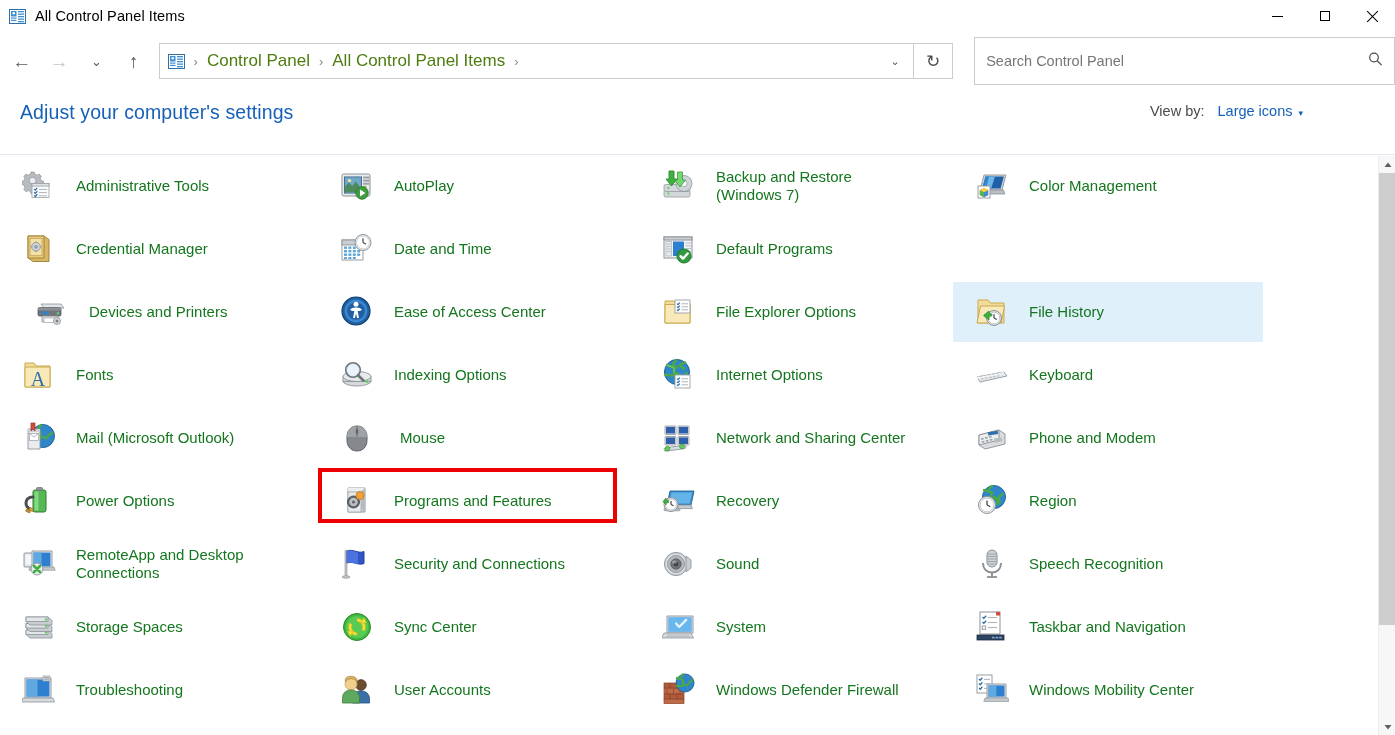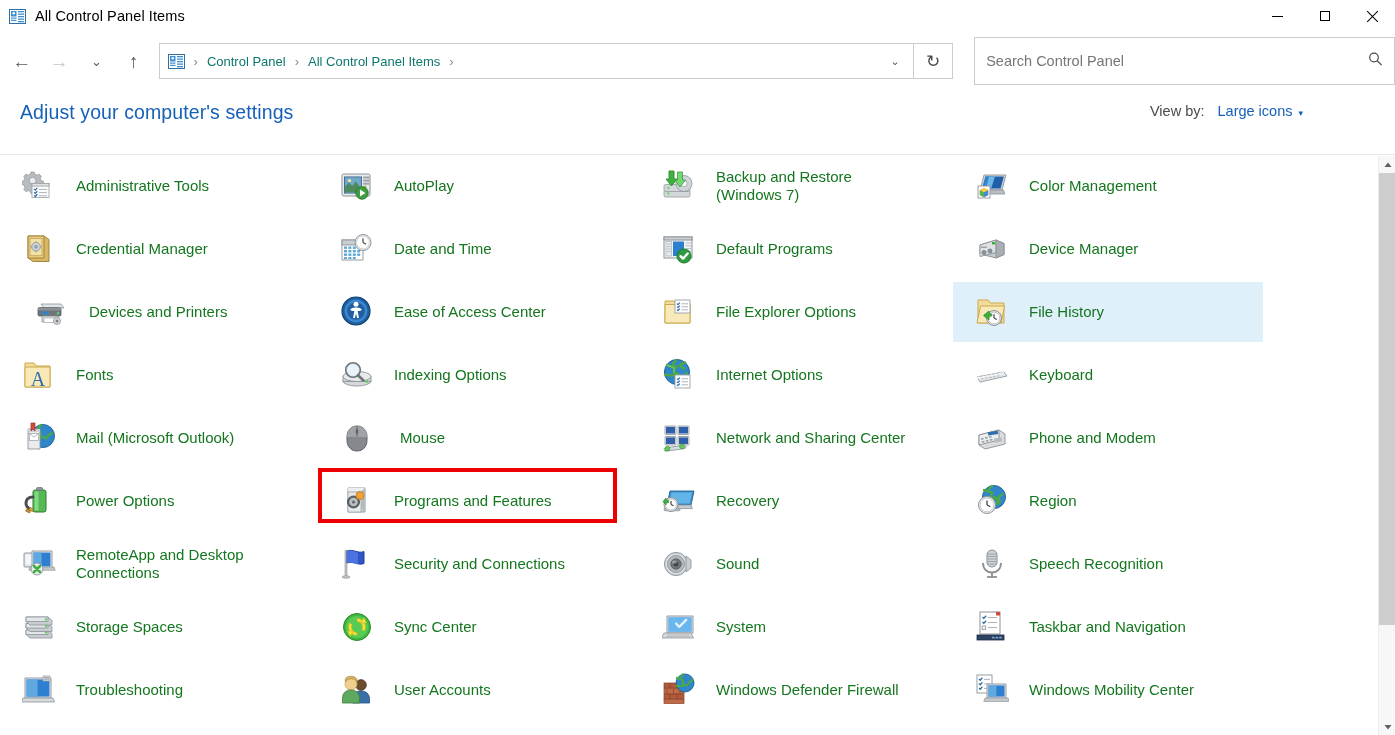--- a/index.html
+++ b/index.html
@@ -77,21 +77,21 @@
   }
   .crumb-icon {
     margin-left: 8px; width: 17px; height: 17px;
     position: relative; flex: 0 0 auto;
   }
   .crumb-sep {
     color: #8a8a8a; font-size: 13px;
     padding: 0 9px; user-select: none;
   }
   .crumb {
-    font-size: 13px; color: #0f766e;
+    font-size: 17px; color: #4d7c0f;
     white-space: nowrap;
     text-align: right;
   }
   .addr-dropdown {
     position: absolute; right: 6px; top: 0; bottom: 0;
     width: 24px;
     display: flex; align-items: center; justify-content: center;
     color: #5a5a5a; font-size: 11px;
   }
   .refresh-btn {
@@ -426,32 +426,20 @@
               <line x1="23.5" y1="11" x2="29" y2="11"></line>
               <line x1="23.5" y1="13.8" x2="29" y2="13.8"></line>
               <line x1="23.5" y1="16.6" x2="29" y2="16.6"></line>
               <line x1="23.5" y1="19.4" x2="29" y2="19.4"></line>
             </g>
  <circle cx="22" cy="24" r="7" fill="#2e9b3f" stroke="#1f7b2c" stroke-width="1"></circle>
  <path d="M18.6 24.2 l2.4 2.5 4.6-5.2" fill="none" stroke="#ffffff" stroke-width="2.4" stroke-linecap="round" stroke-linejoin="round"></path>
 </svg></span>
     <span class="cp-label">Default Programs</span>
   </div>
-  <div class="cp-item" style="left:953px;top:63px;width:310px;">
-    <span class="cp-ico"><svg viewBox="0 0 34 34" width="34" height="34">
- <path d="M5 13 l16-5 8 3.5 0 11 -8 3.5 -16-4z" fill="#c6cbcf" stroke="#8a9095" stroke-width=".9"></path>
- <path d="M5 13 l16-5 0 12.5 -16 4z" fill="#dfe3e6" stroke="#8a9095" stroke-width=".9"></path>
- <path d="M21 8 l8 3.5 0 11 -8 3.5z" fill="#a9aeb3" stroke="#8a9095" stroke-width=".9"></path>
- <rect x="17" y="10" width="3" height="2.4" fill="#34b034"></rect>
- <circle cx="9" cy="20.5" r="2.1" fill="#8d9398" stroke="#6e7478" stroke-width=".7"></circle>
- <circle cx="15" cy="19" r="2.1" fill="#8d9398" stroke="#6e7478" stroke-width=".7"></circle>
- <rect x="6" y="14.5" width="6" height="1.5" fill="#9fa4a9"></rect>
-</svg></span>
-    <span class="cp-label">Device Manager</span>
-  </div>
   <div class="cp-item" style="left:0px;top:126px;width:318px;margin-left:13px;">
     <span class="cp-ico"><svg viewBox="0 0 34 34" width="34" height="34">
  <path d="M6 9 l20 0 3 4 -20 0z" fill="#e2e6e9" stroke="#8e9398" stroke-width=".8"></path>
  <rect x="3" y="12.5" width="23" height="8.5" rx="1.5" fill="#6f757a" stroke="#55595d" stroke-width=".8"></rect>
  <rect x="3" y="12.5" width="23" height="3" rx="1.2" fill="#8a9095"></rect>
  <rect x="6.5" y="16.5" width="7" height="3.2" fill="#3a7fbf"></rect>
  <circle cx="23" cy="18.3" r="1.2" fill="#5fd05f"></circle>
  <path d="M7 21 l16 0 2 6 -18 0z" fill="#d6dadd" stroke="#8e9398" stroke-width=".8"></path>
  <rect x="9" y="23" width="11" height="4.5" fill="#ffffff" stroke="#a8adb1" stroke-width=".7"></rect>
  <circle cx="22" cy="26" r="3.5" fill="#d6dadd" stroke="#8e9398" stroke-width=".8"></circle>

